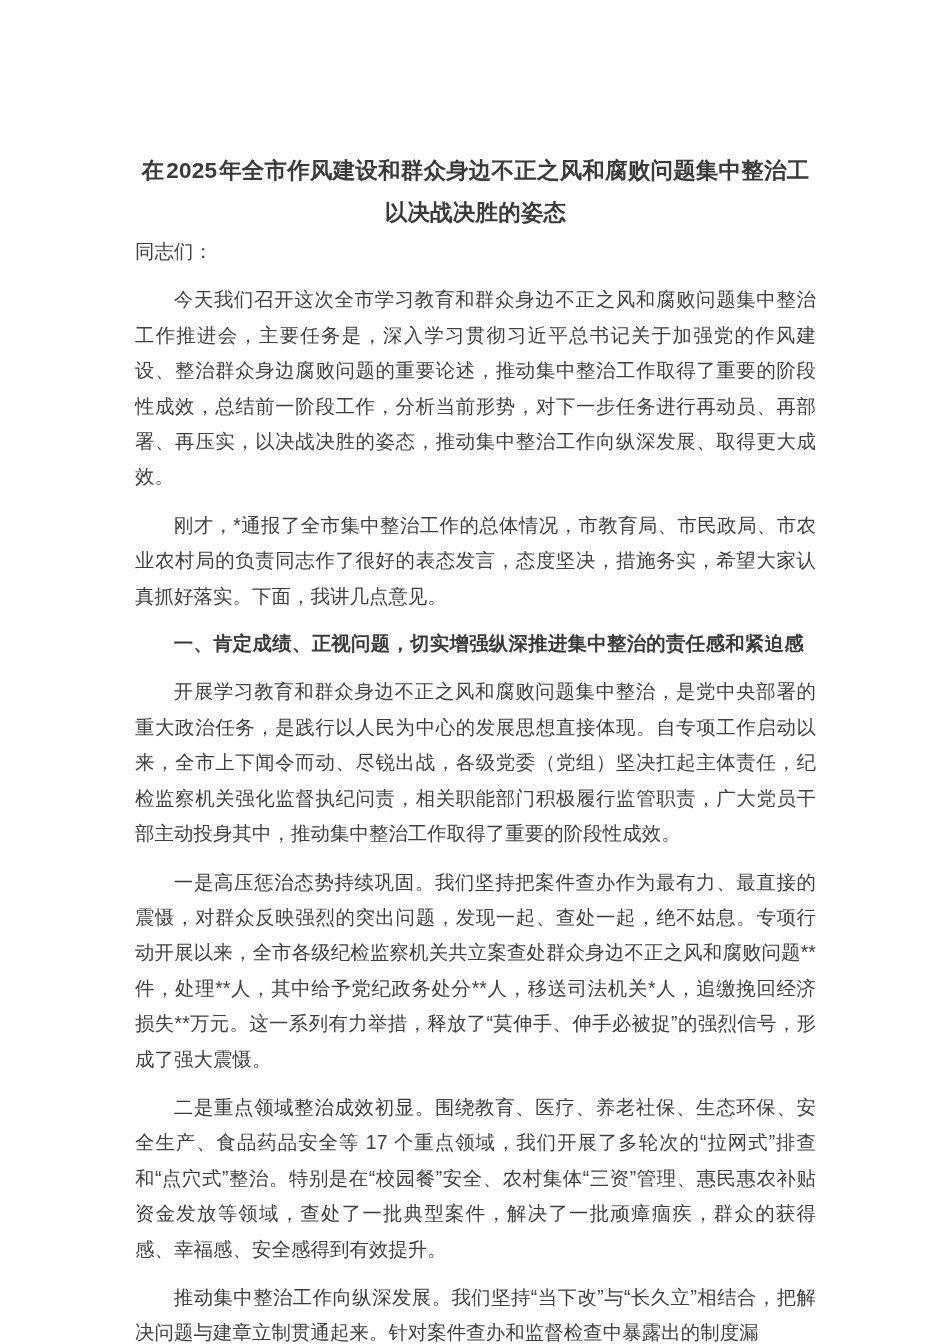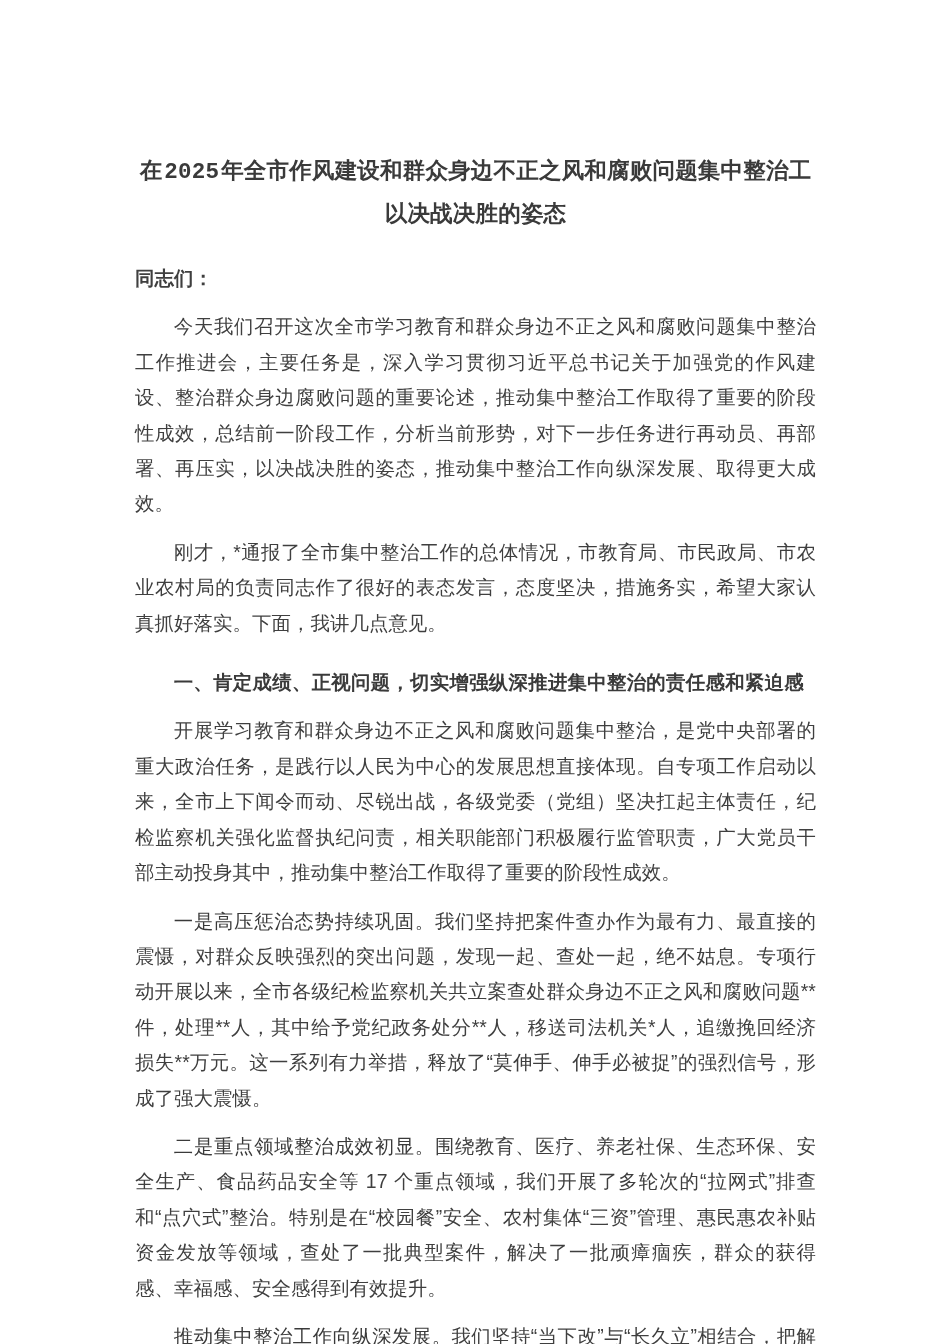--- a/index.html
+++ b/index.html
@@ -29,43 +29,41 @@
     font-size: 22.5px;
     font-weight: bold;
     line-height: 42px;
     text-align: center;
     letter-spacing: 0.2px;
     color: #3a3a3a;
     margin: 0;
     padding-top: 150px;
   }
   .title .num {
-    font-family: Liberation Mono, monospace;
+    font-family: Liberation Sans, sans-serif;
     font-weight: bold;
     padding: 0 2px;
   }
   p {
     margin: 0;
     font-size: 19.4px;
     line-height: 35.4px;
     text-align: justify;
     text-justify: inter-ideograph;
     color: #3f3f3f;
     letter-spacing: 0.1px;
   }
   p.salutation {
-    margin-top: 26px;
-    font-weight: bold;
   }
   p.body-para {
     margin-top: 13px;
     text-indent: 2em;
   }
   p.heading-para {
-    margin-top: 24px;
+    margin-top: 12px;
     text-indent: 2em;
     font-weight: bold;
     color: #3a3a3a;
     letter-spacing: 0.3px;
   }
   p.sub-para {
     margin-top: 13px;
     text-indent: 2em;
   }
   .lead {

